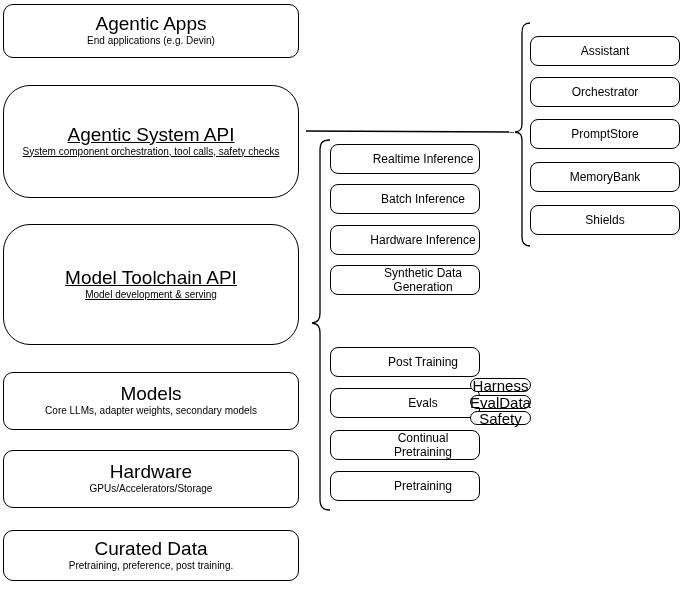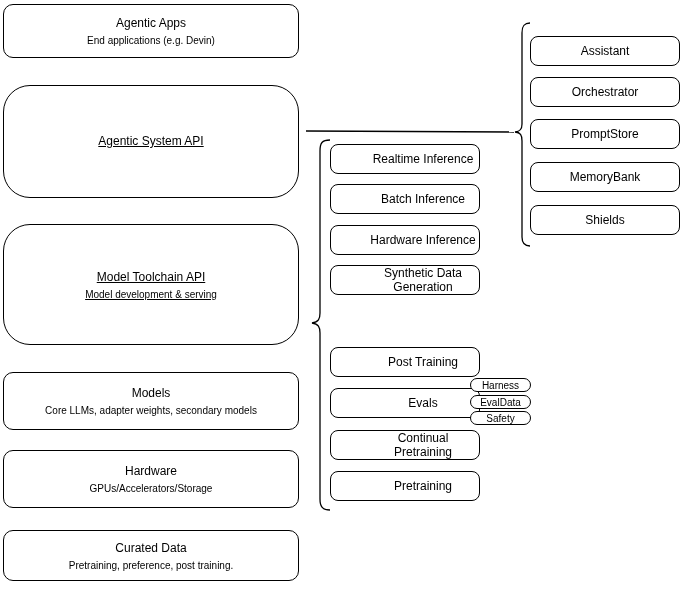--- a/index.html
+++ b/index.html
@@ -19,41 +19,41 @@
     display:flex;
     flex-direction:column;
     align-items:center;
     justify-content:center;
     text-align:center;
   }
   
   .lbox{left:3px;width:296px;}
   .r-small{border-radius:10px;}
   .r-large{border-radius:27px;text-decoration:underline;}
-  .btitle{font-size:12px;line-height:17px;}
+  .btitle{font-size:19px;line-height:17px;}
   .bsub{font-size:10px;line-height:13px;margin-top:2px;}
   
   .mbox{
     left:330px;width:150px;height:30px;
     border-radius:8px;
     font-size:12px;
     padding-left:36px;
   }
   
   .rbox{
     left:530px;width:150px;height:30px;
     border-radius:8px;
     font-size:12px;
   }
   
   .pill{
     position:absolute;
     left:470px;width:61px;height:14px;
     border-radius:8px;
-    font-size:10px;
+    font-size:15px;
     z-index:3;
   }
   .mbox,.rbox{z-index:2;}
   .lbox{z-index:1;}
   svg.wires{position:absolute;left:0;top:0;z-index:0;}
 </style>
 </head>
 <body>
 
 <div class="canvas">
@@ -66,20 +66,21 @@
              C318.5,324 320,327 320,333 L320,499 C320,506 322,510 330,510" fill="none" stroke="#000000" stroke-width="1.3"></path>
   </svg>
 
   <div class="box lbox r-small" style="top:4px;height:54px">
     <div class="btitle">Agentic Apps</div>
     <div class="bsub">End applications (e.g. Devin)</div>
   </div>
 
   <div class="box lbox r-large" style="top:85px;height:113px">
     <div class="btitle">Agentic System API</div>
+    <div class="bsub">System component orchestration, tool calls, safety checks</div>
   </div>
 
   <div class="box lbox r-large" style="top:224px;height:121px">
     <div class="btitle">Model Toolchain API</div>
     <div class="bsub">Model development &amp; serving</div>
   </div>
 
   <div class="box lbox r-small" style="top:372px;height:58px">
     <div class="btitle">Models</div>
     <div class="bsub">Core LLMs, adapter weights, secondary models</div>

